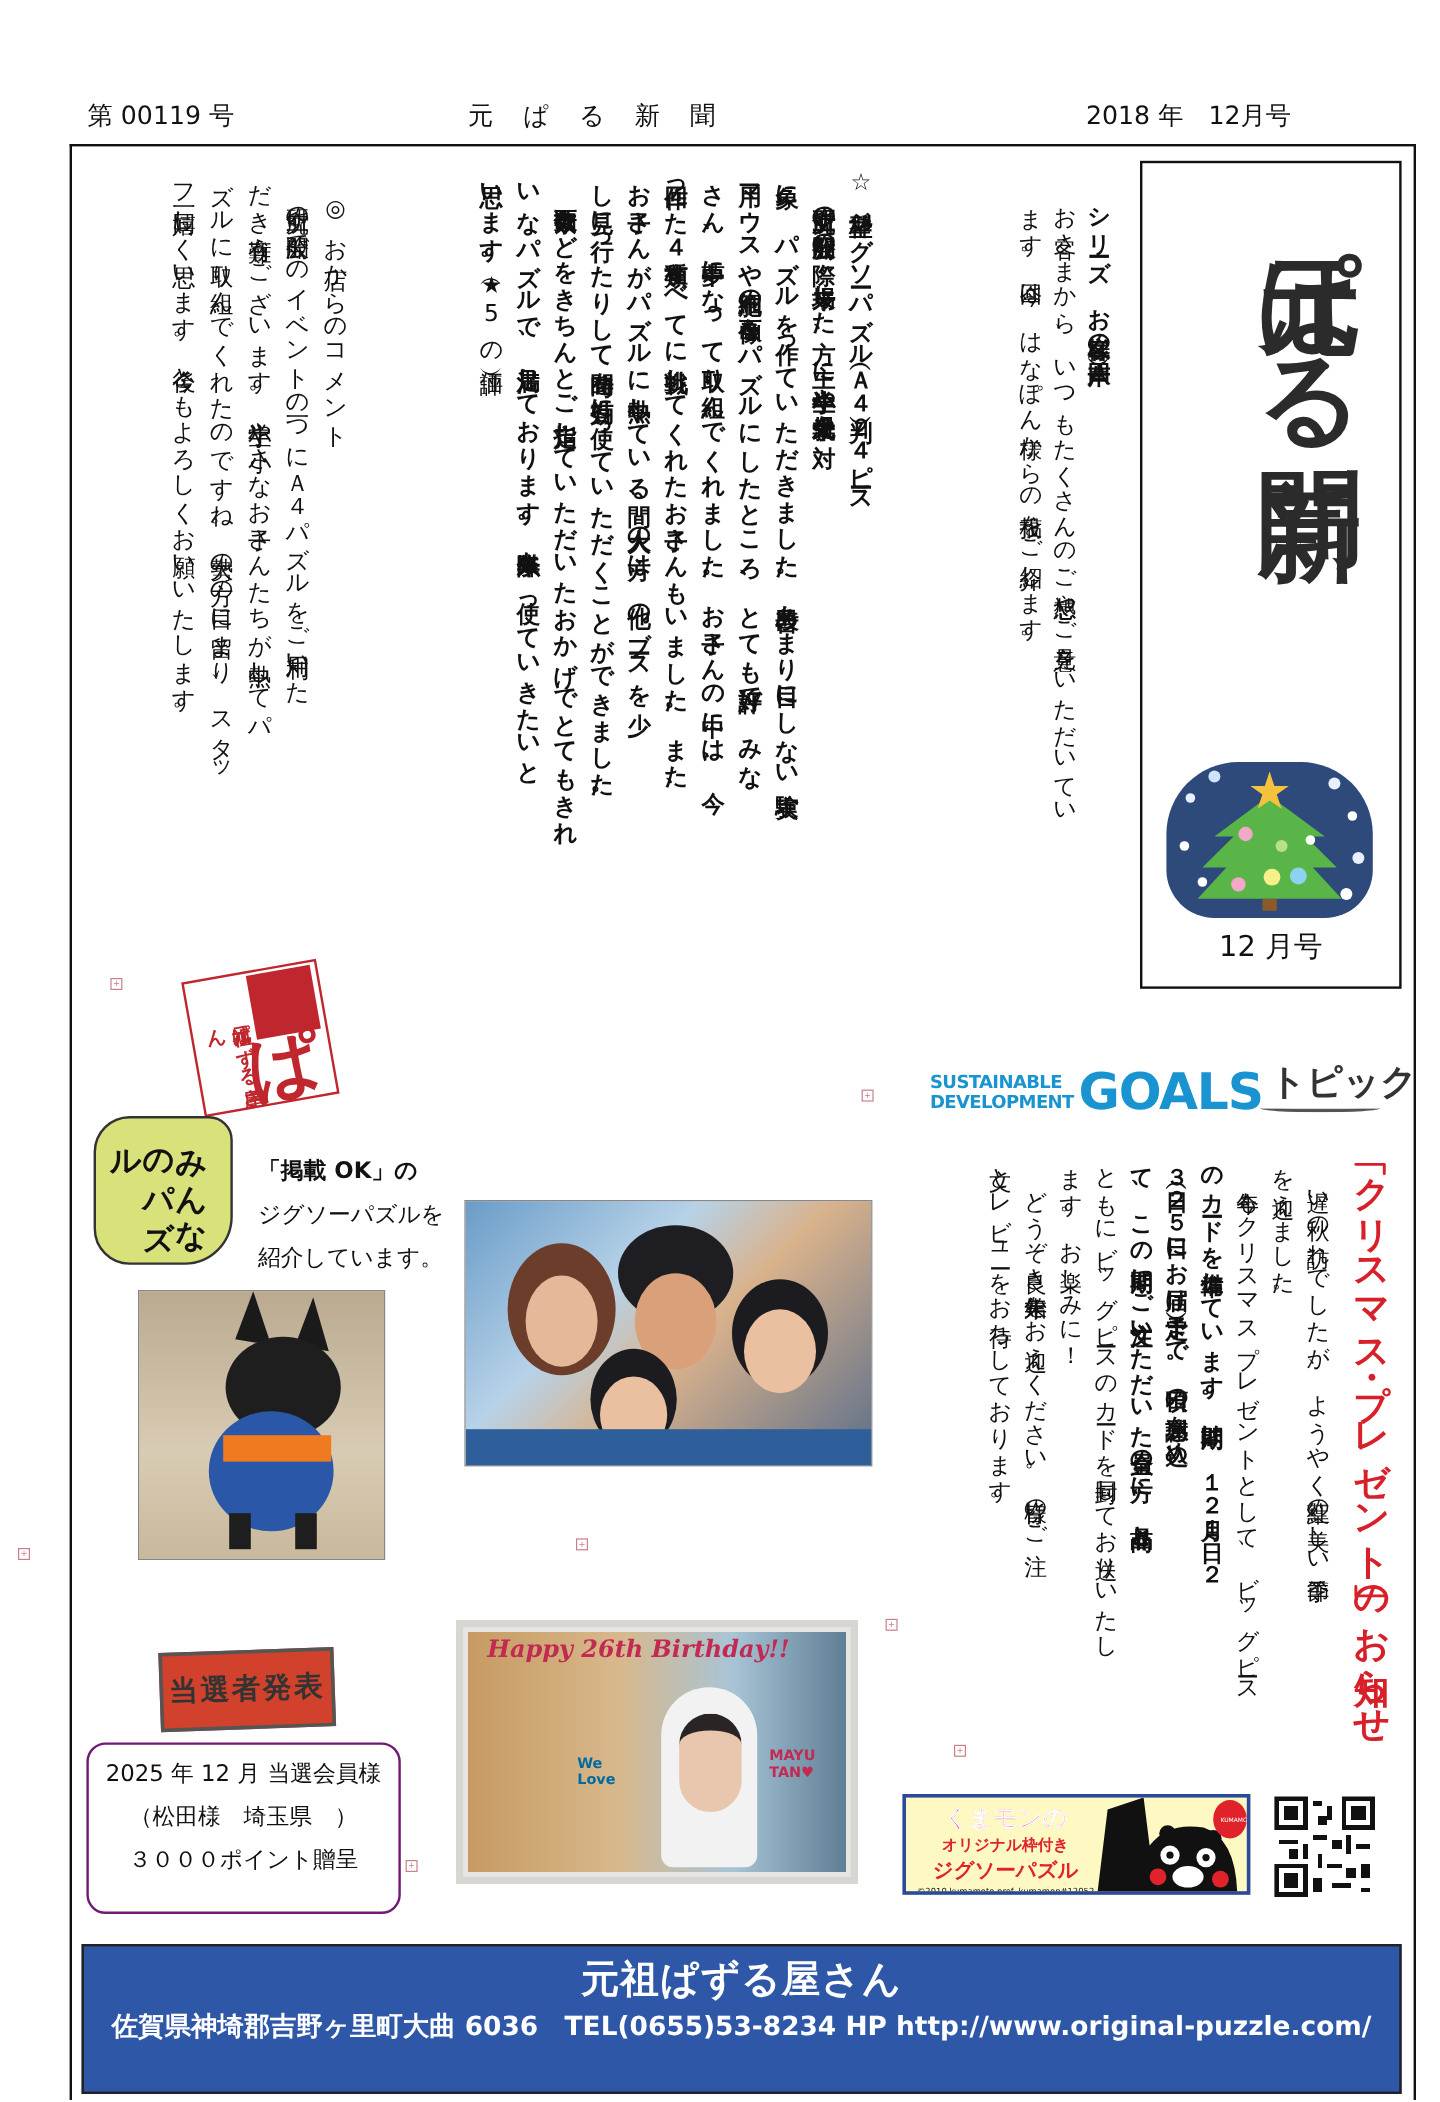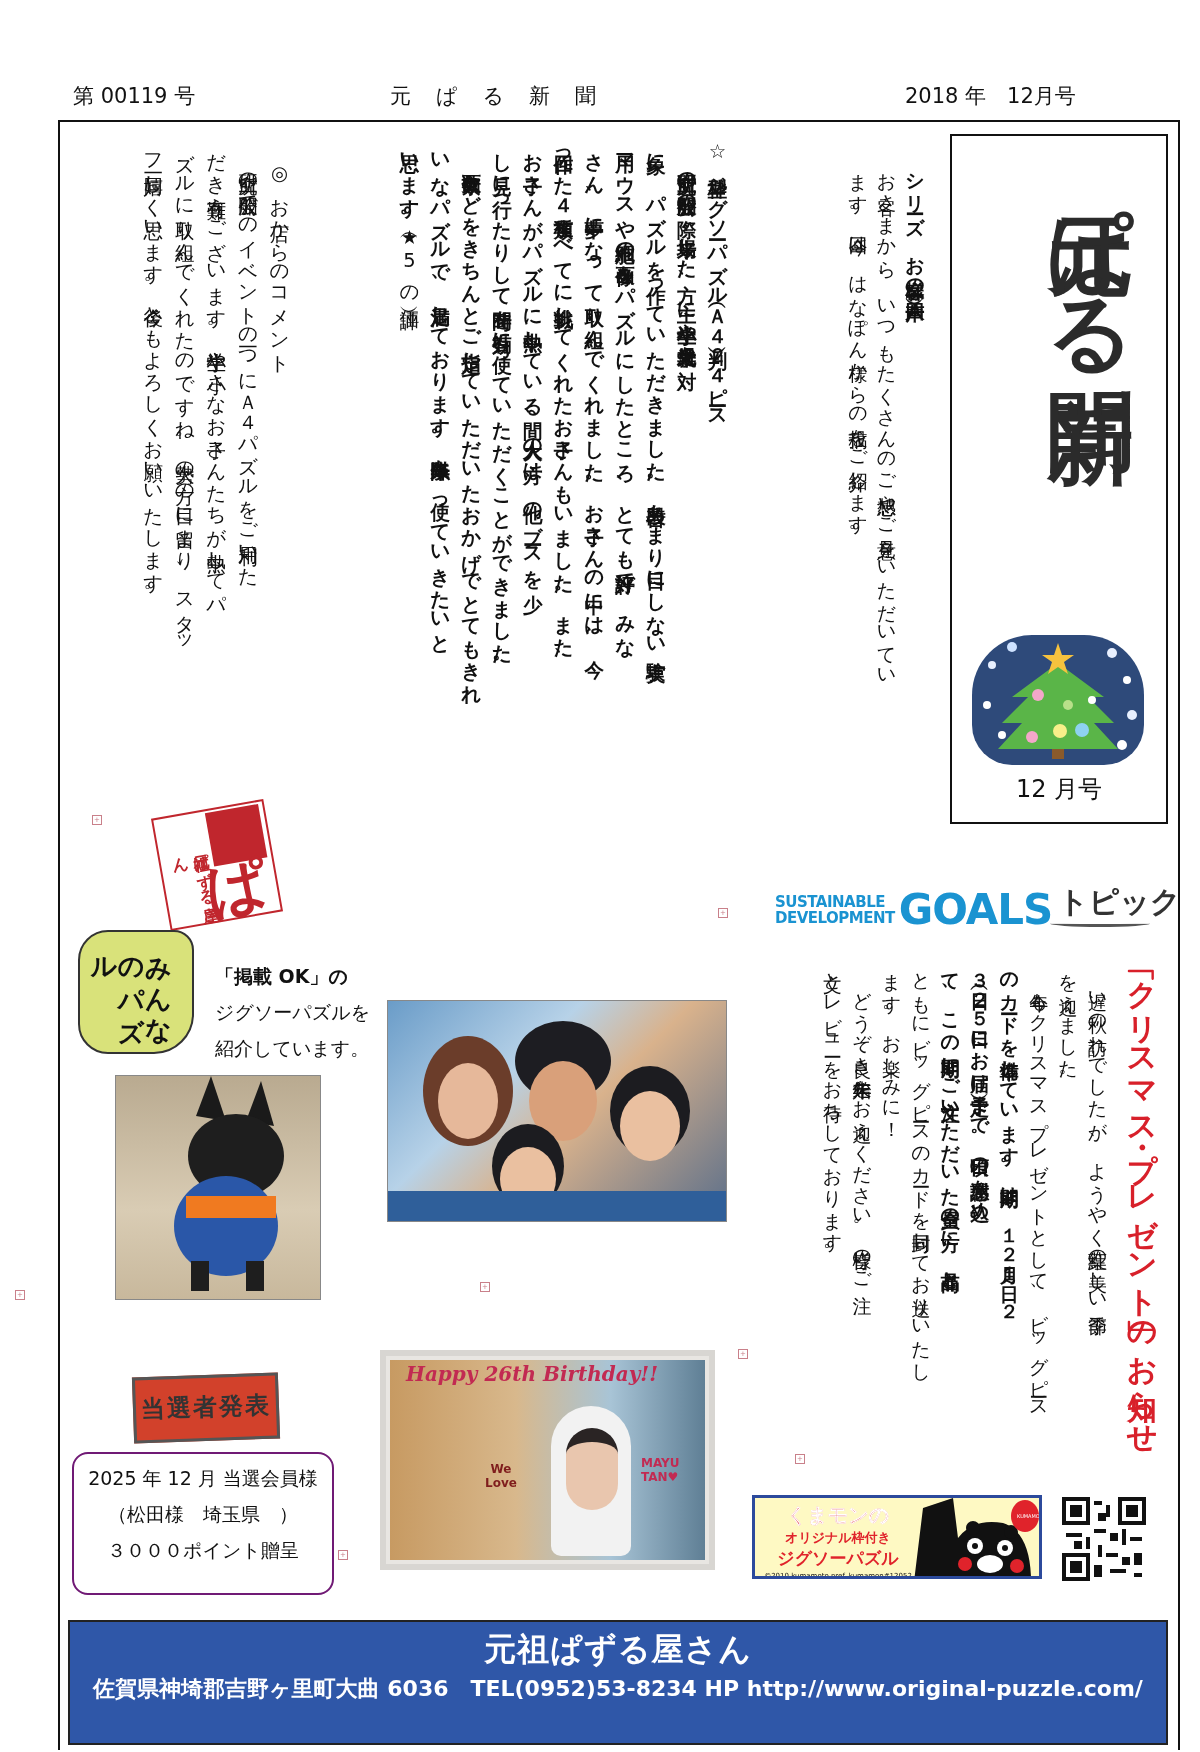--- a/index.html
+++ b/index.html
@@ -154,21 +154,21 @@
 
 <div class="abs" style="left:133px; top:1375px; width:140px; height:60px; background:#d2412b; border:3px solid #555; transform:rotate(-2deg);">
   <div style="text-align:center; font-size:24px; font-weight:bold; color:#333; line-height:58px; letter-spacing:2px;">当選者発表</div>
 </div>
 
 <div class="abs photo" style="left:380px; top:1318px; width:335px; height:220px; background:#e8e6e2; border:6px solid #d8d6d2;margin-top:32px;">
   <div style="position:absolute; inset:4px; background:linear-gradient(90deg,#c79a62 0%,#d8b88c 40%,#a8c4d6 70%,#5f7f95 100%);"></div>
   <div style="position:absolute; left:20px; top:6px; color:#c22a52; font-weight:bold; font-style:italic; font-size:20px; font-family:'DejaVu Serif',serif;">Happy 26th Birthday!!</div>
   <div style="position:absolute; left:165px; top:50px; width:80px; height:150px; background:#f2f2f2; border-radius:40px 40px 10px 10px;"></div>
   <div style="position:absolute; left:180px; top:72px; width:52px; height:68px; background:#e9c6ae; border-radius:26px; border-top:14px solid #2a2424;"></div>
-  <div style="position:absolute; left:95px; top:106px; color:#7f1d1d; font-size:12px; font-weight:bold; width:40px;text-align:center;">We Love</div>
+  <div style="position:absolute; left:95px; top:106px; color:#0369a1; font-size:12px; font-weight:bold; width:40px;">We Love</div>
   <div style="position:absolute; left:255px; top:100px; color:#c22a52; font-size:12px; font-weight:bold; width:50px;">MAYU TAN♥</div>
 </div>
 
 <div class="abs winner">
   <div>2025 年 12 月 当選会員様</div>
   <div>（松田様　埼玉県　）</div>
   <div>３０００ポイント贈呈</div>
 </div>
 
 <div class="abs kuma">
@@ -219,21 +219,21 @@
     <rect x="18" y="14" width="2" height="3" fill="#111"></rect>
   <rect x="8" y="17" width="2" height="3" fill="#111"></rect>
     <rect x="12" y="18" width="4" height="1" fill="#111"></rect>
     <rect x="18" y="19" width="2" height="1" fill="#111"></rect>
   <rect x="3" y="11" width="2" height="2" fill="#111"></rect>
     <rect x="6" y="10" width="1" height="3" fill="#111"></rect>
 </svg>
 
 <div class="abs footer">
   <div class="t1">元祖ぱずる屋さん</div>
-  <div class="t2">佐賀県神埼郡吉野ヶ里町大曲 6036　TEL(0952)53-8234  HP http://www.original-puzzle.com/</div>
+  <div class="t2">佐賀県神埼郡吉野ヶ里町大曲 6036　TEL(0655)53-8234  HP http://www.original-puzzle.com/</div>
 </div>
 
 <div class="abs mark" style="left:92px; top:815px;">+</div>
 <div class="abs mark" style="left:718px; top:908px;">+</div>
 <div class="abs mark" style="left:480px; top:1282px;">+</div>
 <div class="abs mark" style="left:15px; top:1290px;">+</div>
 <div class="abs mark" style="left:738px; top:1349px;">+</div>
 <div class="abs mark" style="left:338px; top:1550px;">+</div>
 <div class="abs mark" style="left:795px; top:1454px;">+</div>
 

